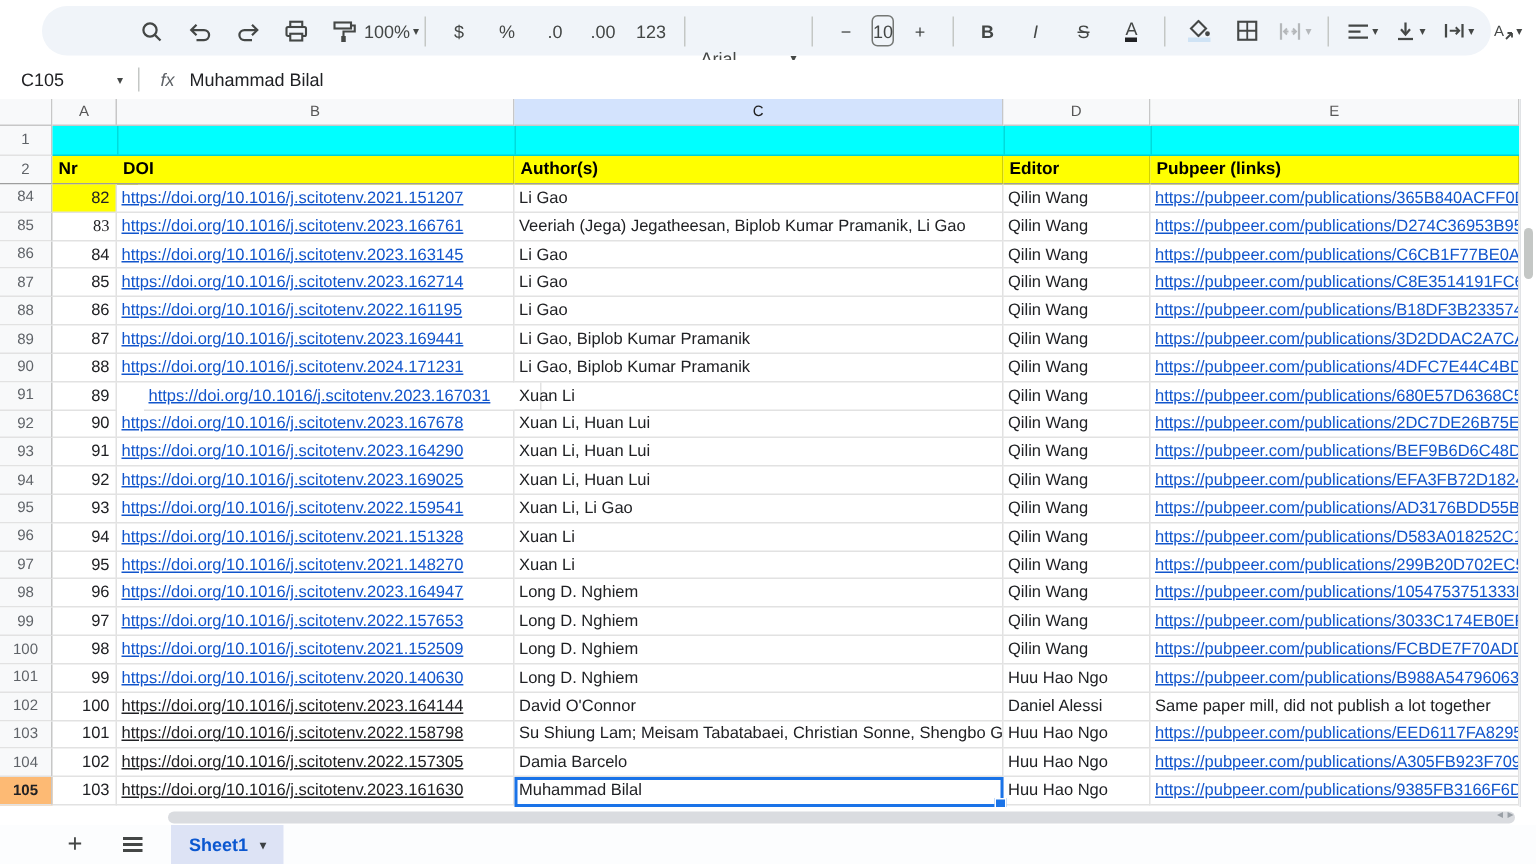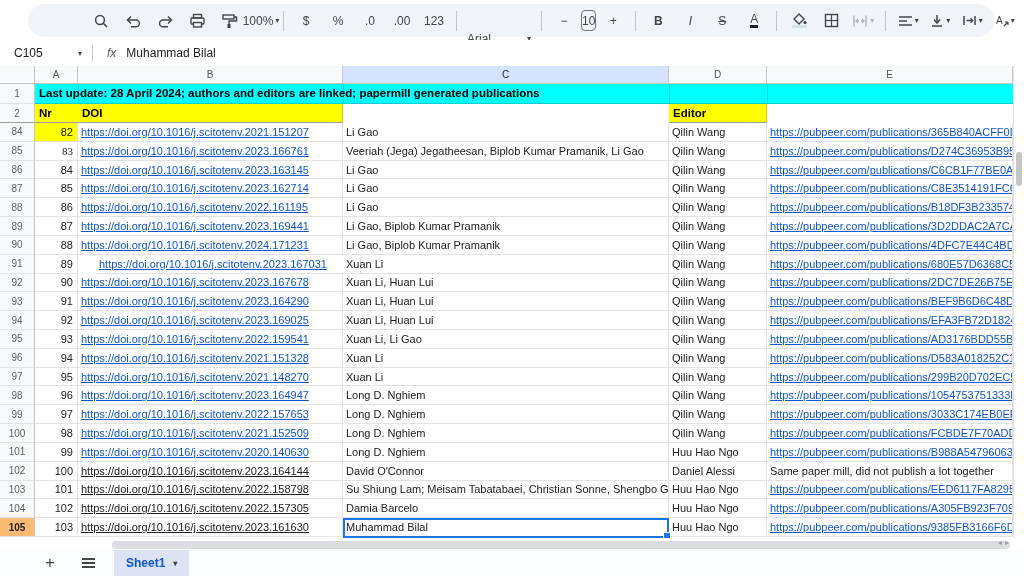--- a/index.html
+++ b/index.html
@@ -246,30 +246,31 @@
   <div class="chead" style="left:35px;width:43px;">A</div>
   <div class="chead" style="left:78px;width:265px;">B</div>
   <div class="chead hl" style="left:343px;width:326px;">C</div>
   <div class="chead" style="left:669px;width:98px;">D</div>
   <div class="chead" style="left:767px;width:246px;">E</div>
 
   <div class="gut" style="top:18px;height:20px;">1</div>
   <div class="gut" style="top:38px;height:19px;border-bottom:1px solid #9e9e9e;">2</div>
 
   <div class="banner">
-    <span>Last update: 28 April 2024; authors and editors are linked; papermill generated publications</span>
     <span class="vsep" style="left:43px;"></span>
     <span class="vsep" style="left:308px;"></span>
     <span class="vsep" style="left:634px;"></span>
     <span class="vsep" style="left:732px;"></span>
   </div>
 
   <div class="hrow" style="left:35px;width:57px;">Nr</div>
   <div class="hrow" style="left:78px;width:265px;">DOI</div>
+  <div class="hrow" style="left:343px;width:326px;">Author(s)</div>
   <div class="hrow" style="left:669px;width:98px;">Editor</div>
+  <div class="hrow" style="left:767px;width:246px;">Pubpeer (links)</div>
 
   <div id="grid-rows">
       <div class="gut" style="top: 57px; height: 18.82px;">84</div>
       <div class="cell num" style="left: 35px; width: 43px; top: 57px; height: 18.82px; background: rgb(255, 255, 0);">
         <span>82</span>
       </div>
       <div class="cell" style="left: 78px; width: 265px; top: 57px; height: 18.82px;">
         <span class="lnk">https://doi.org/10.1016/j.scitotenv.2021.151207</span>
       </div>
       <div class="cell" style="left: 343px; width: 326px; top: 57px; height: 18.82px;">

